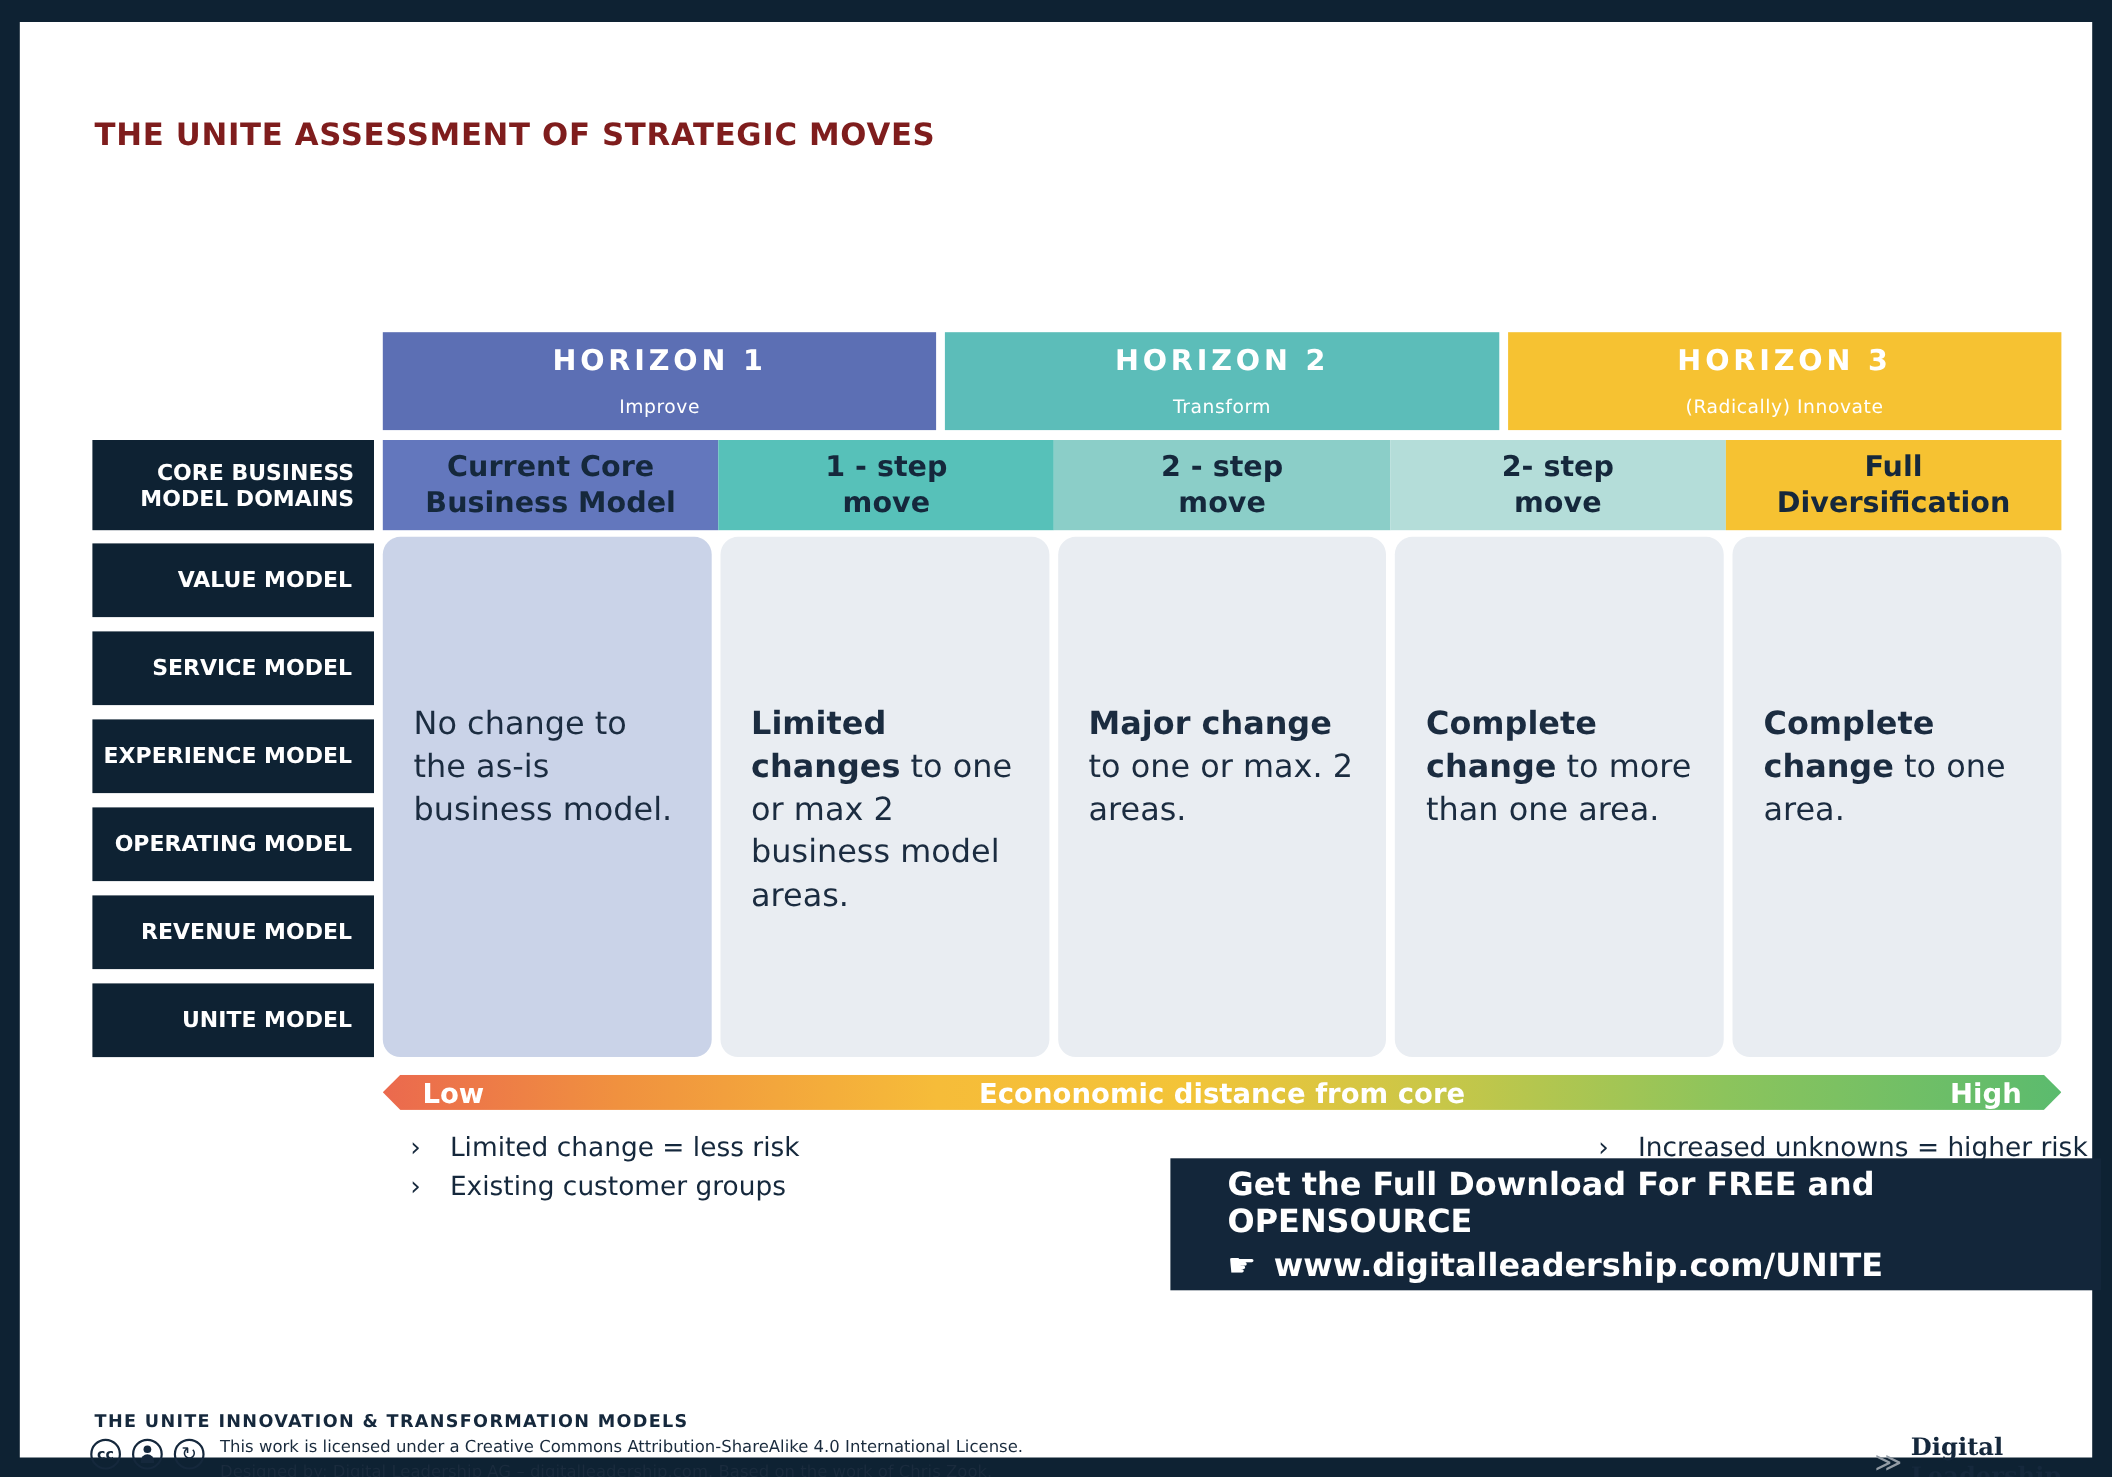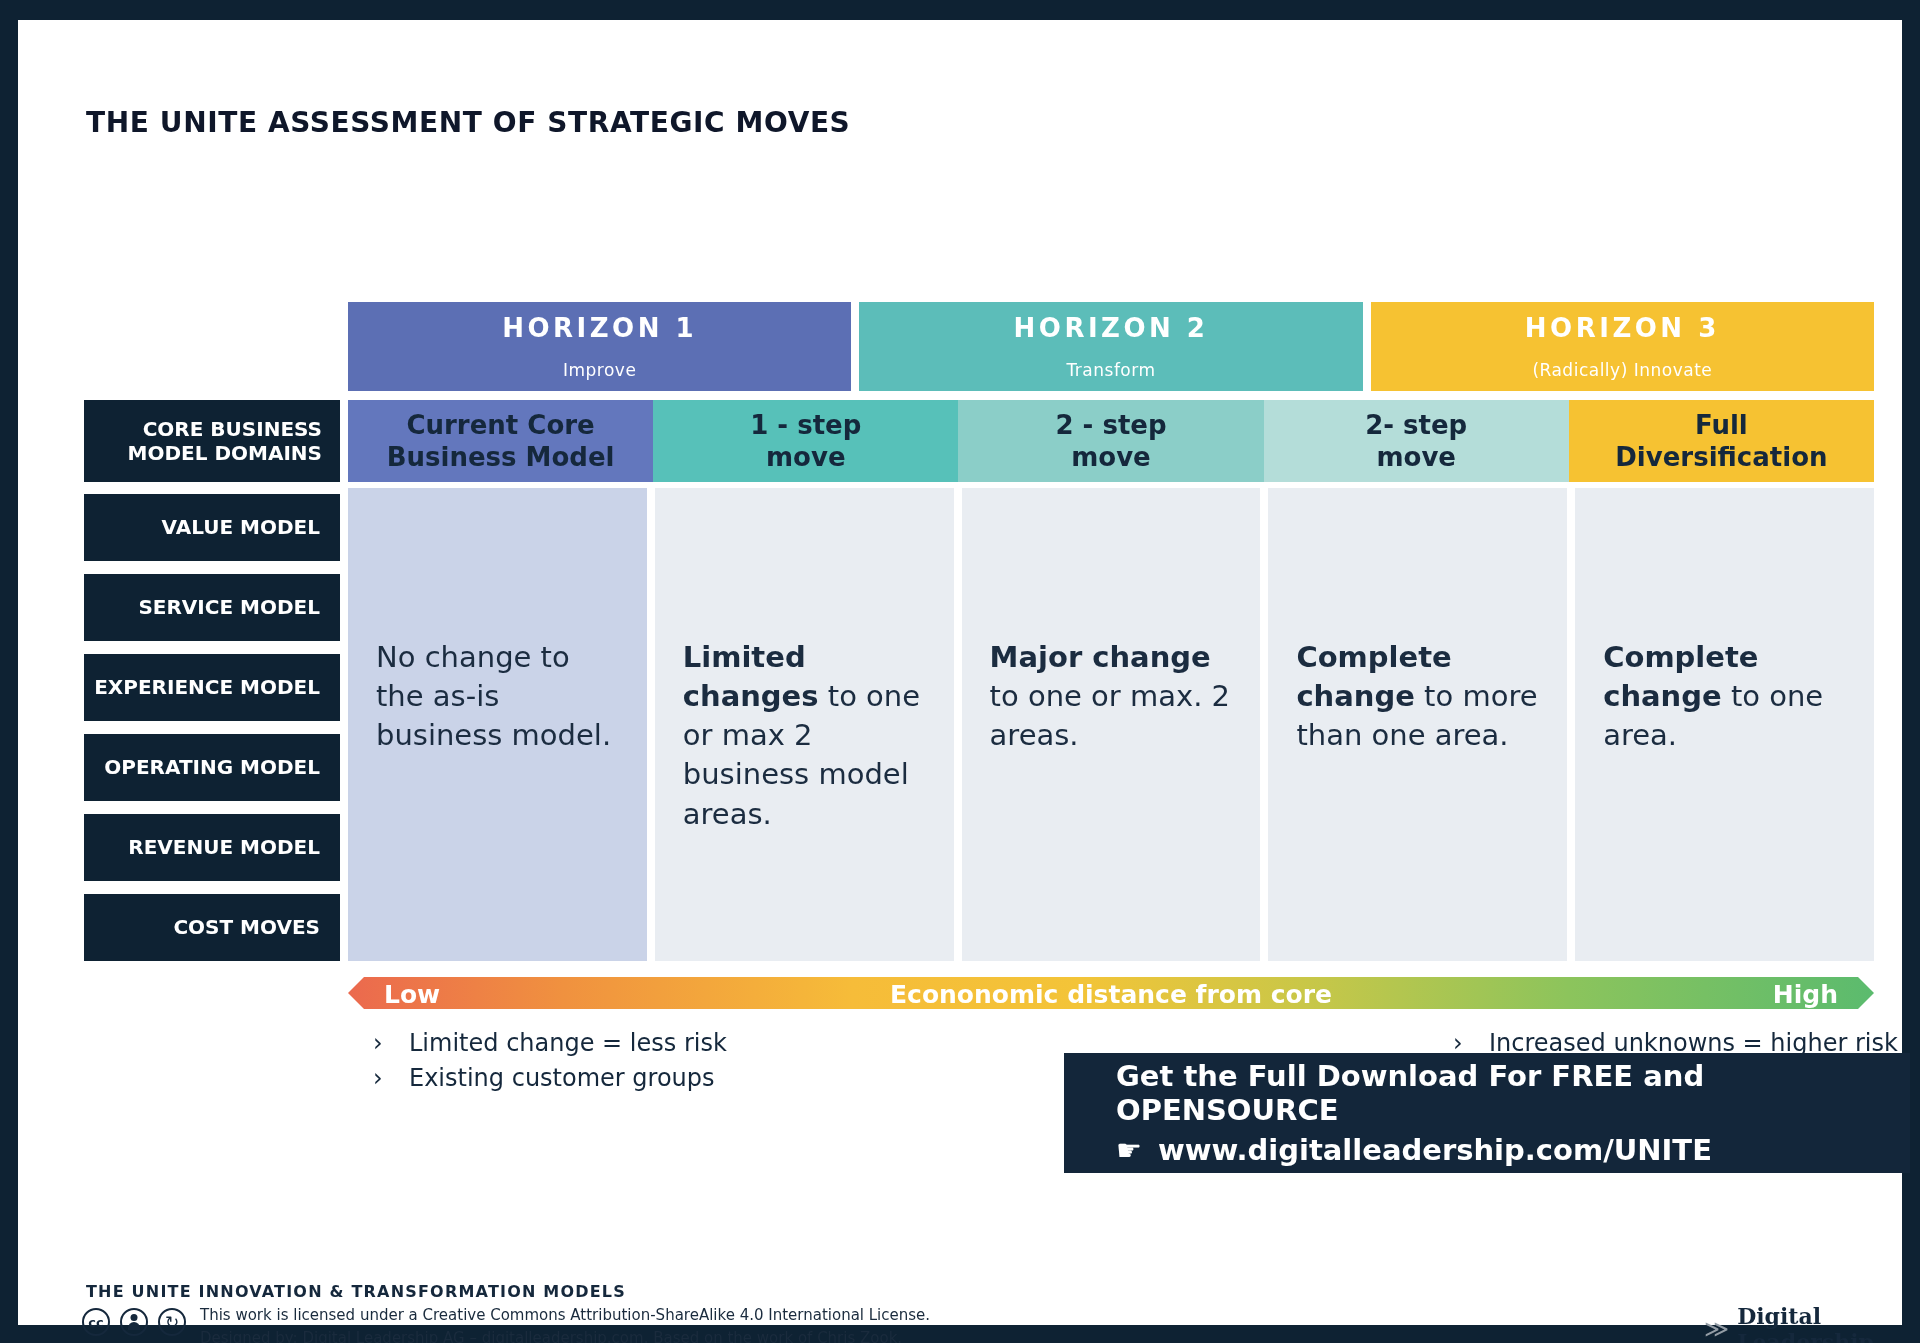--- a/index.html
+++ b/index.html
@@ -10,21 +10,21 @@
     font-family:"DejaVu Sans", sans-serif;
     overflow:hidden;
   }
   .canvas{
     position:absolute;
     left:18px;top:20px;right:18px;bottom:18px;
     background:#ffffff;
   }
   .title{
     position:absolute;left:68px;top:86px;
-    font-size:28px;font-weight:700;color:#0f172a;letter-spacing:0.6px;
+    font-size:28px;font-weight:700;color:#7f1d1d;letter-spacing:0.6px;
   }
   
   .horizon-row{
     position:absolute;left:330px;top:282px;width:1526px;height:89px;
     display:grid;grid-template-columns:repeat(3,1fr);gap:8px;
   }
   .horizon-cell{
     display:flex;flex-direction:column;align-items:center;justify-content:center;
     color:#ffffff;
   }
@@ -45,21 +45,21 @@
     display:flex;flex-direction:column;align-items:center;justify-content:center;
     font-size:26px;font-weight:700;color:#15283C;line-height:1.25;text-align:center;
   }
   
   .body-row{
     position:absolute;left:330px;top:468px;width:1526px;height:473px;
     display:grid;grid-template-columns:repeat(5,1fr);gap:8px;
   }
   .body-cell{
     padding:150px 28px 0 28px;box-sizing:border-box;
-    font-size:29px;color:#1B2C40;line-height:1.35;
+    font-size:29px;color:#1B2C40;line-height:1.35;border-radius:16px;
   }
   .body-cell b{font-weight:700;}
   .sidebar-col{
     position:absolute;left:66px;top:474px;width:256px;
     display:flex;flex-direction:column;gap:13px;
   }
   .domain-box{
     height:67px;background:#0E2233;color:#ffffff;
     display:flex;align-items:center;justify-content:flex-end;text-align:right;
     font-size:20px;font-weight:700;line-height:1.15;padding-right:20px;box-sizing:border-box;
@@ -171,21 +171,21 @@
         <span>Diversification</span>
       </div>
     </div>
 
     <div class="sidebar-col">
       <div class="domain-box">VALUE MODEL</div>
       <div class="domain-box">SERVICE MODEL</div>
       <div class="domain-box">EXPERIENCE MODEL</div>
       <div class="domain-box">OPERATING MODEL</div>
       <div class="domain-box">REVENUE MODEL</div>
-      <div class="domain-box">COST MOVES</div>
+      <div class="domain-box">UNITE MODEL</div>
     </div>
 
     <div class="body-row">
       <div class="body-cell" style="background: rgb(202, 211, 232);">
         <b></b><span>No change to the as-is business model.</span>
       </div>
       <div class="body-cell" style="background: rgb(233, 237, 242);">
         <b>Limited changes</b><span> to one or max 2 business model areas.</span>
       </div>
       <div class="body-cell" style="background: rgb(233, 237, 242);">

